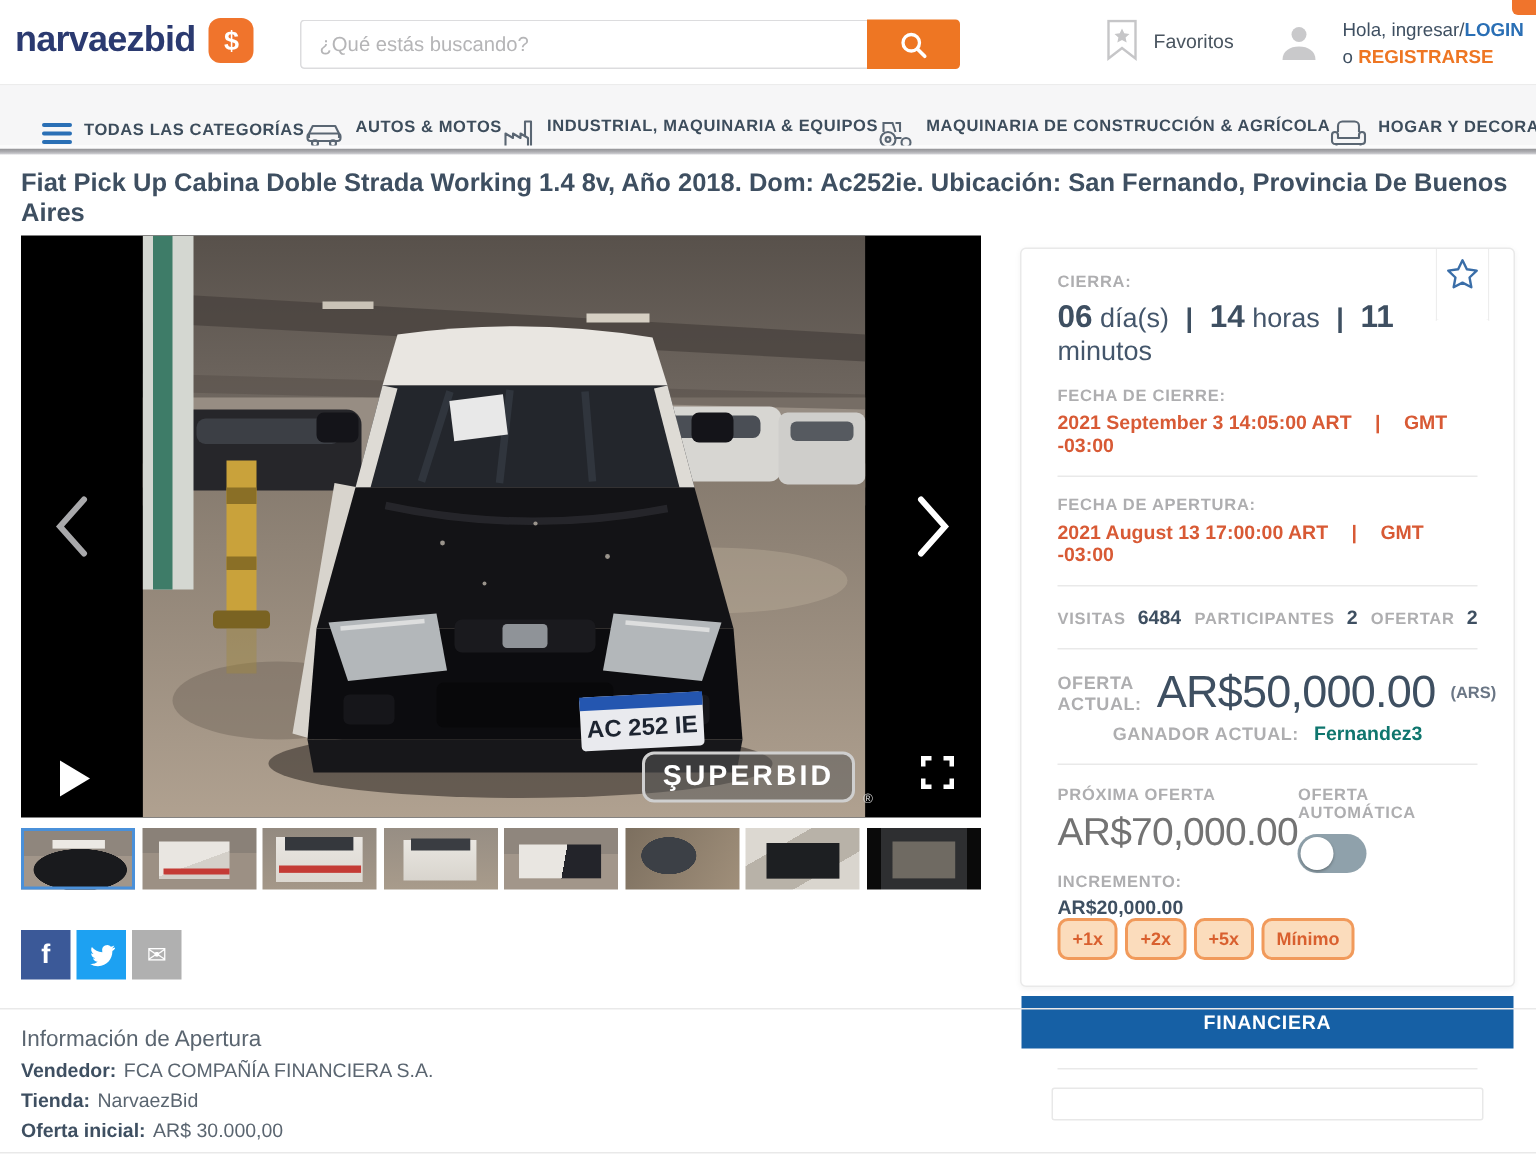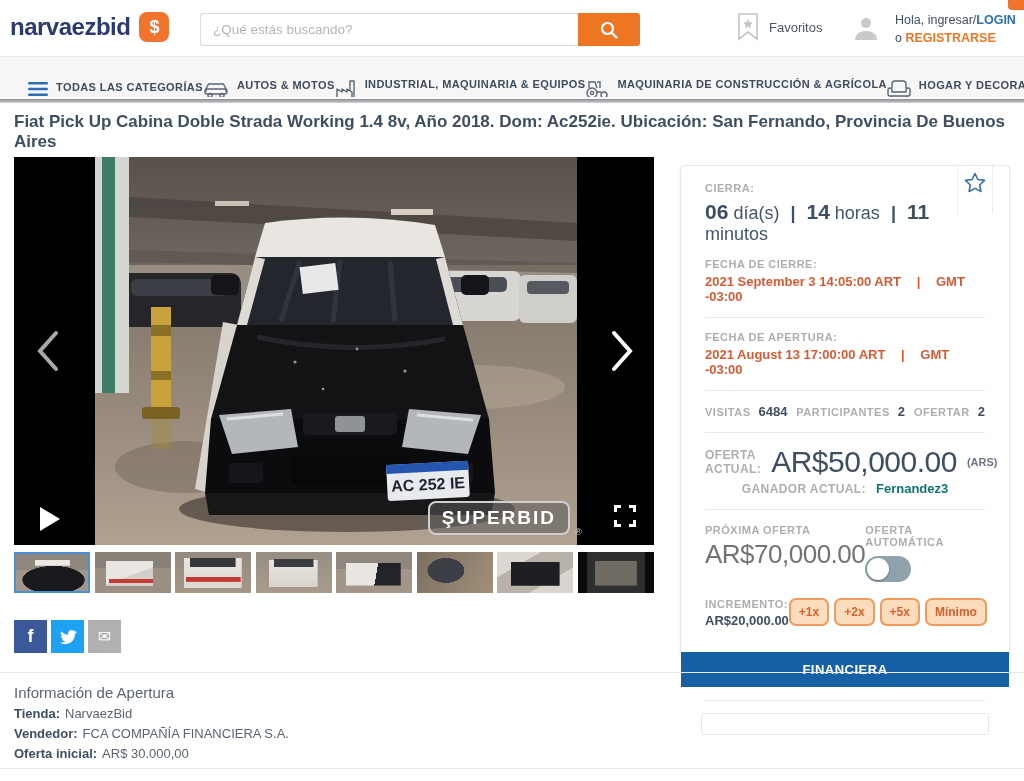--- a/index.html
+++ b/index.html
@@ -114,21 +114,21 @@
   .offer-val { font-size:30px; color:#3e4f61; font-weight:500; letter-spacing:-0.5px; }
   .offer-cur { font-size:11px; color:#6a7685; font-weight:700; }
   .winner-row { margin-top:2px; display:flex; gap:10px; align-items:baseline;justify-content:center; }
   .winner { font-size:13px; font-weight:700; color:#0f766e; }
   .next-row { display:flex; justify-content:space-between; margin-top:14px; }
   .next-val { font-size:26px; color:#737373; font-weight:500; margin-top:3px; letter-spacing:-0.5px; }
   .toggle { margin-top:8px; width:46px; height:26px; background:#8fa1ab; border-radius:13px;
             position:relative; cursor:pointer; }
   .toggle .knob { position:absolute; left:2px; top:2px; width:22px; height:22px; background:#fff;
                   border-radius:50%; box-shadow:0 1px 2px rgba(0,0,0,.3); }
-  .inc-row { display:flex; justify-content:space-between; margin-top:16px; align-items:flex-start; }
+  .inc-row { display:flex; justify-content:space-between; align-items:flex-start;flex-direction:column; }
   .inc-val { font-size:13px; font-weight:700; color:#3e4f61; margin-top:3px; }
   .inc-btns { display:flex; gap:5px; }
   .inc-btn { border:2px solid #f19a5b; background:#fbdcbc; color:#d9602f; font-weight:700;
              font-size:12px; border-radius:7px; padding:5px 8px; cursor:pointer; font-family:inherit; }
   .participate { display:block; width:100%; margin-top:24px; background:#1660a5; color:#fff;
                  border:none; padding:10px 0; font-size:13px; font-weight:700; letter-spacing:.5px;
                  cursor:pointer; font-family:inherit; }
   .empty-box { height:22px; border:1px solid #e8e8e8; border-radius:2px; margin:12px 20px 0; }
 
   
@@ -453,24 +453,24 @@
 
     <button class="participate">FINANCIERA</button>
     <hr>
     <div class="empty-box"></div>
   </div>
 
   <div class="bottom-div1"></div>
   <div class="info">
     <div class="info-heading">Información de Apertura</div>
     <div class="info-row">
+      <b>Vendedor:</b><span>FCA COMPAÑÍA FINANCIERA S.A.</span>
+    </div>
+    <div class="info-row">
       <b>Tienda:</b><span>NarvaezBid</span>
-    </div>
-    <div class="info-row">
-      <b>Vendedor:</b><span>FCA COMPAÑÍA FINANCIERA S.A.</span>
     </div>
     <div class="info-row">
       <b>Oferta inicial:</b><span>AR$ 30.000,00</span>
     </div>
   </div>
   <div class="bottom-div2"></div>
 
 </div>
 
 </body></html>

